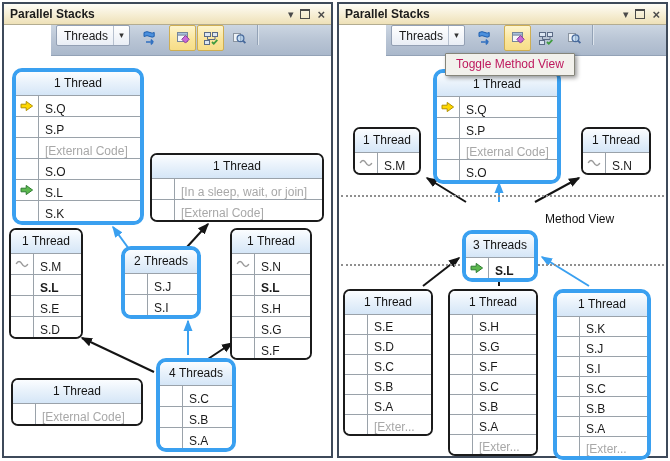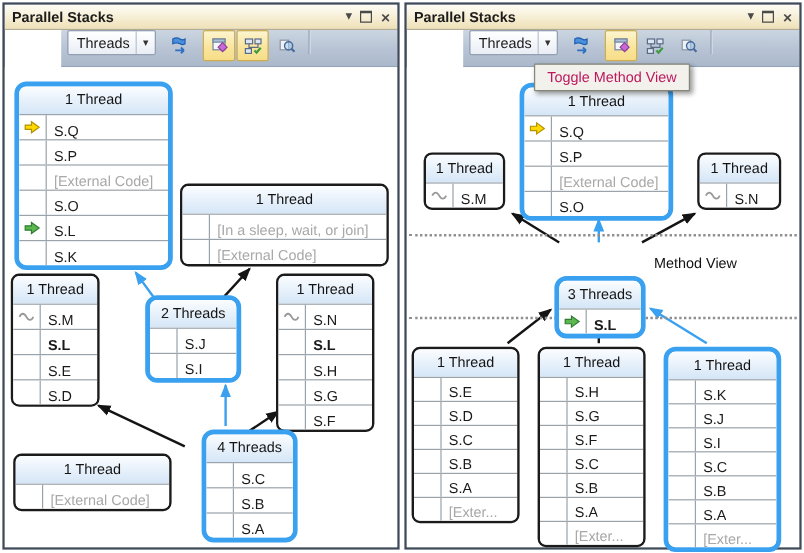--- a/index.html
+++ b/index.html
@@ -232,21 +232,21 @@
             <span class="cell-label">S.F</span>
           </div>
         </div>
         <div class="box" style="left: 7px; top: 322px; width: 132px;">
           <div class="box-header">1 Thread</div>
           <div class="box-row">
             <span class="cell-icon"></span>
             <span class="cell-label dim">[External Code]</span>
           </div>
         </div>
-        <div class="box hl" style="left: 152px; top: 302px; width: 80px; margin-left: 12px;">
+        <div class="box hl" style="left: 152px; top: 302px; width: 80px;">
           <div class="box-header">4 Threads</div>
           <div class="box-row">
             <span class="cell-icon"></span>
             <span class="cell-label">S.C</span>
           </div>
           <div class="box-row">
             <span class="cell-icon"></span>
             <span class="cell-label">S.B</span>
           </div>
           <div class="box-row">

